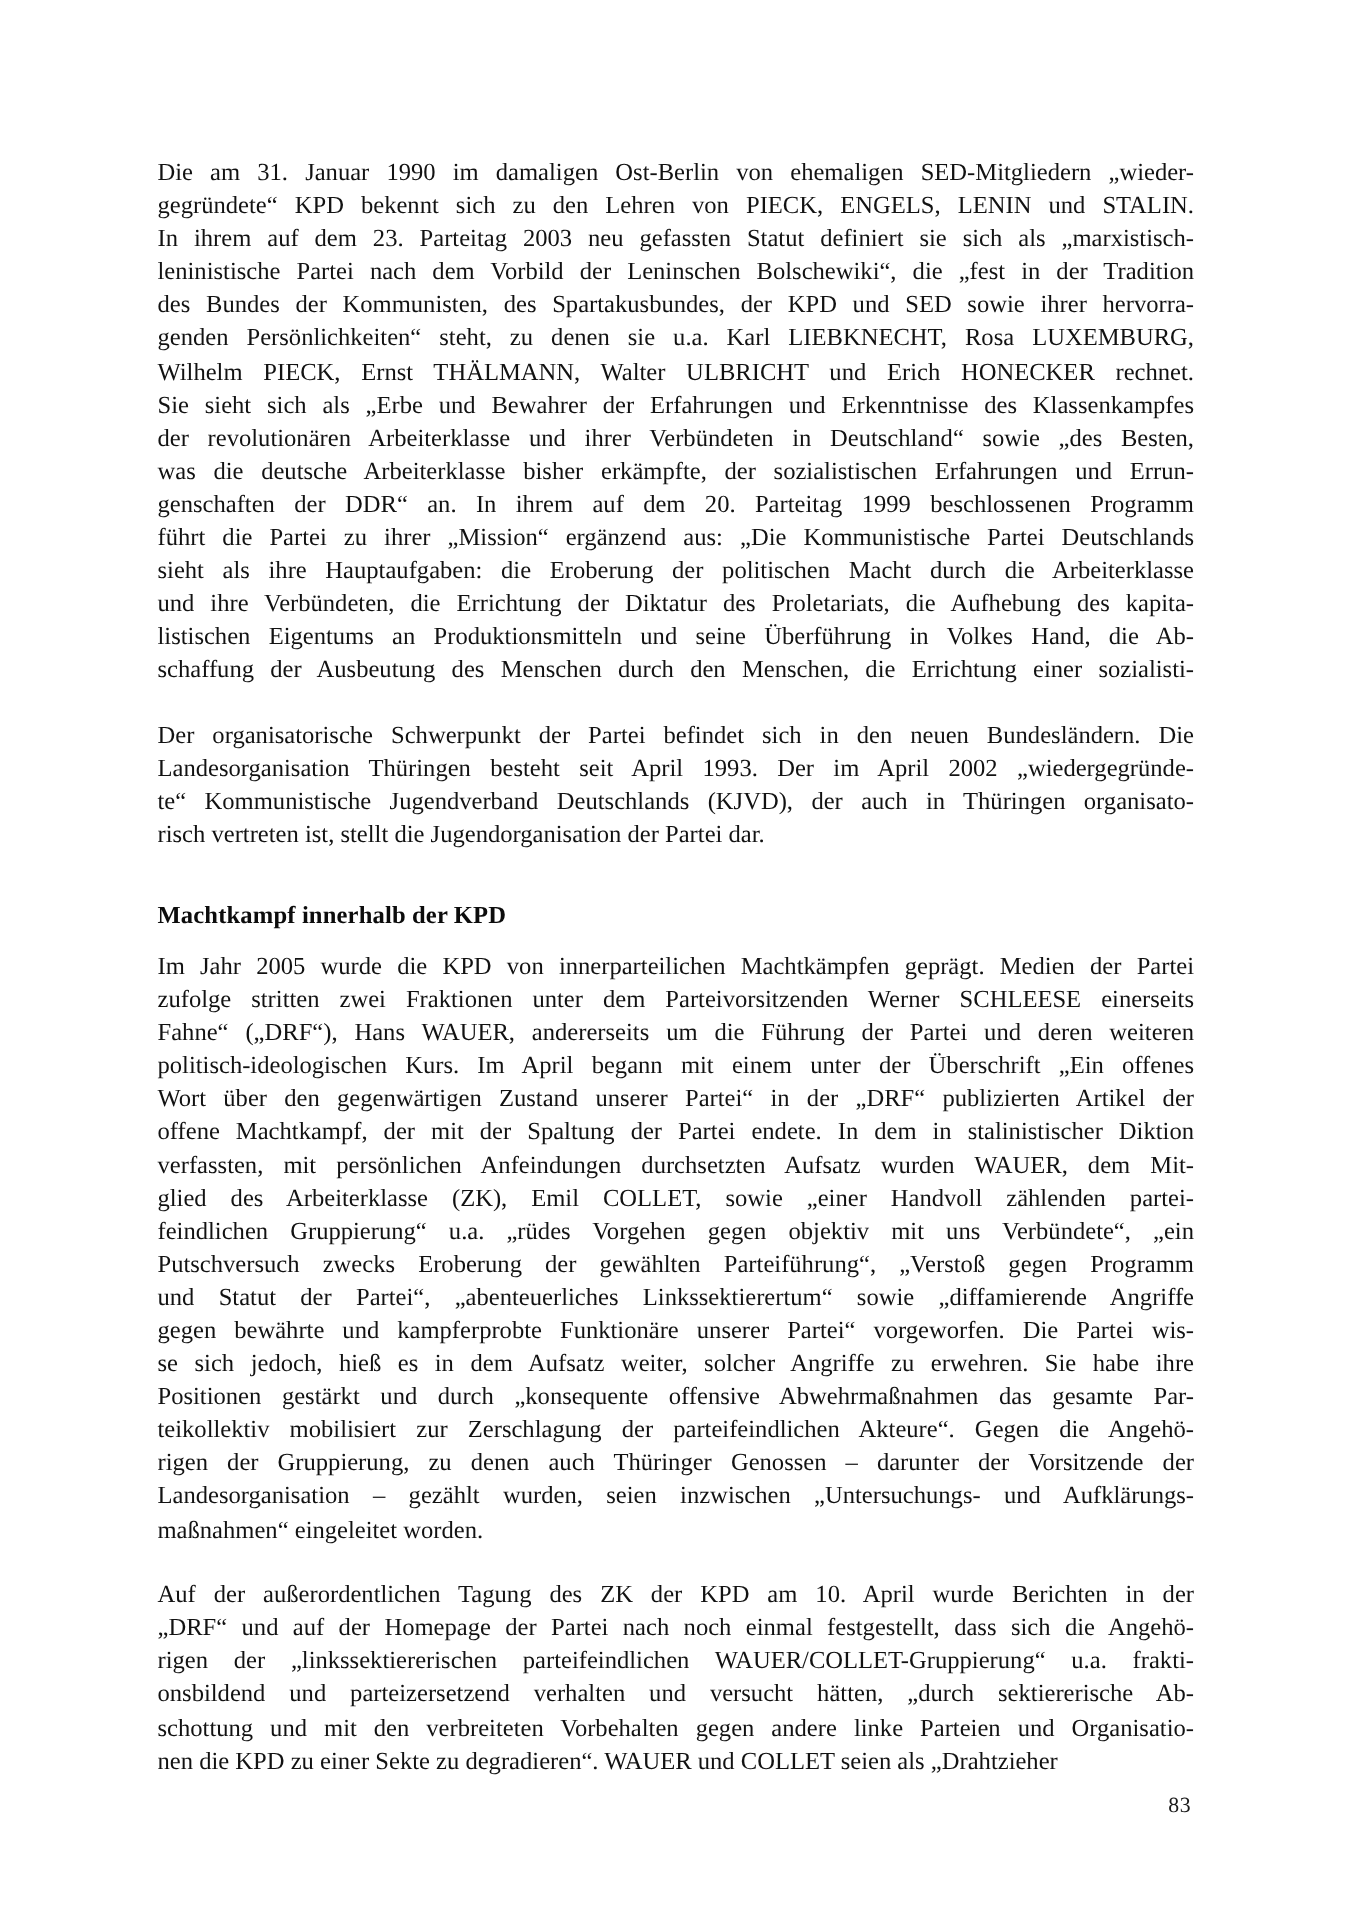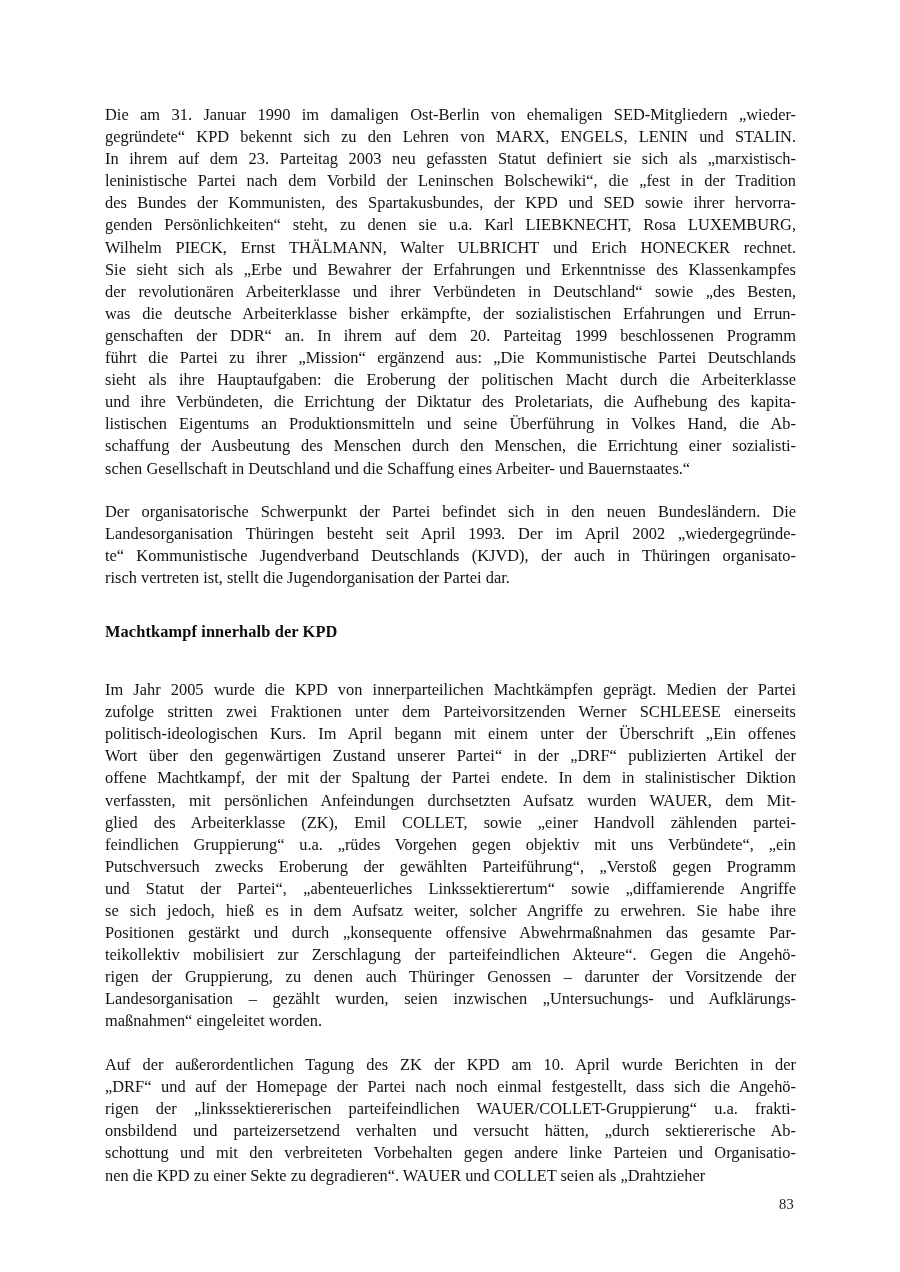--- a/index.html
+++ b/index.html
@@ -50,21 +50,21 @@
 
   
   .line.last {
     text-align-last: left;
   }
 
   .section-heading {
     font-size: 16.4px;
     line-height: 22.1px;
     font-weight: bold;
-    margin: 0 0 36px 0;
+    margin: 0 0 12px 0;
     color: #0c0c0c;
     letter-spacing: 0.1px;
   }
 
   .heading-spacer {
     height: 10px;
   }
 
   .page-number {
     position: absolute;
@@ -78,60 +78,61 @@
 </style>
 </head>
 <body>
 
 <div class="page">
 
   <div class="text-block">
 
     <p class="para">
       <span class="line">Die am 31. Januar 1990 im damaligen Ost-Berlin von ehemaligen SED-Mitgliedern „wieder-</span>
-      <span class="line">gegründete“ KPD bekennt sich zu den Lehren von MARX, ENGELS, LENIN und STALIN.</span>
+      <span class="line">gegründete“ KPD bekennt sich zu den Lehren von PIECK, ENGELS, LENIN und STALIN.</span>
       <span class="line">In ihrem auf dem 23. Parteitag 2003 neu gefassten Statut definiert sie sich als „marxistisch-</span>
       <span class="line">leninistische Partei nach dem Vorbild der Leninschen Bolschewiki“, die „fest in der Tradition</span>
       <span class="line">des Bundes der Kommunisten, des Spartakusbundes, der KPD und SED sowie ihrer hervorra-</span>
       <span class="line">genden Persönlichkeiten“ steht, zu denen sie u.a. Karl LIEBKNECHT, Rosa LUXEMBURG,</span>
       <span class="line">Wilhelm PIECK, Ernst THÄLMANN, Walter ULBRICHT und Erich HONECKER rechnet.</span>
       <span class="line">Sie sieht sich als „Erbe und Bewahrer der Erfahrungen und Erkenntnisse des Klassenkampfes</span>
       <span class="line">der revolutionären Arbeiterklasse und ihrer Verbündeten in Deutschland“ sowie „des Besten,</span>
       <span class="line">was die deutsche Arbeiterklasse bisher erkämpfte, der sozialistischen Erfahrungen und Errun-</span>
       <span class="line">genschaften der DDR“ an. In ihrem auf dem 20. Parteitag 1999 beschlossenen Programm</span>
       <span class="line">führt die Partei zu ihrer „Mission“ ergänzend aus: „Die Kommunistische Partei Deutschlands</span>
       <span class="line">sieht als ihre Hauptaufgaben: die Eroberung der politischen Macht durch die Arbeiterklasse</span>
       <span class="line">und ihre Verbündeten, die Errichtung der Diktatur des Proletariats, die Aufhebung des kapita-</span>
       <span class="line">listischen Eigentums an Produktionsmitteln und seine Überführung in Volkes Hand, die Ab-</span>
       <span class="line">schaffung der Ausbeutung des Menschen durch den Menschen, die Errichtung einer sozialisti-</span>
-      <span class="line last">schen Gesellschaft in Deutschland und die Schaffung eines Arbeiter- und Bauernstaates.“</span>
     </p>
 
     <p class="para">
       <span class="line">Der organisatorische Schwerpunkt der Partei befindet sich in den neuen Bundesländern. Die</span>
       <span class="line">Landesorganisation Thüringen besteht seit April 1993. Der im April 2002 „wiedergegründe-</span>
       <span class="line">te“ Kommunistische Jugendverband Deutschlands (KJVD), der auch in Thüringen organisato-</span>
       <span class="line last">risch vertreten ist, stellt die Jugendorganisation der Partei dar.</span>
     </p>
 
     <div class="heading-spacer"></div>
 
     <h2 class="section-heading">Machtkampf innerhalb der KPD</h2>
 
     <p class="para">
       <span class="line">Im Jahr 2005 wurde die KPD von innerparteilichen Machtkämpfen geprägt. Medien der Partei</span>
       <span class="line">zufolge stritten zwei Fraktionen unter dem Parteivorsitzenden Werner SCHLEESE einerseits</span>
+      <span class="line">Fahne“ („DRF“), Hans WAUER, andererseits um die Führung der Partei und deren weiteren</span>
       <span class="line">politisch-ideologischen Kurs. Im April begann mit einem unter der Überschrift „Ein offenes</span>
       <span class="line">Wort über den gegenwärtigen Zustand unserer Partei“ in der „DRF“ publizierten Artikel der</span>
       <span class="line">offene Machtkampf, der mit der Spaltung der Partei endete. In dem in stalinistischer Diktion</span>
       <span class="line">verfassten, mit persönlichen Anfeindungen durchsetzten Aufsatz wurden WAUER, dem Mit-</span>
       <span class="line">glied des Arbeiterklasse (ZK), Emil COLLET, sowie „einer Handvoll zählenden partei-</span>
       <span class="line">feindlichen Gruppierung“ u.a. „rüdes Vorgehen gegen objektiv mit uns Verbündete“, „ein</span>
       <span class="line">Putschversuch zwecks Eroberung der gewählten Parteiführung“, „Verstoß gegen Programm</span>
       <span class="line">und Statut der Partei“, „abenteuerliches Linkssektierertum“ sowie „diffamierende Angriffe</span>
+      <span class="line">gegen bewährte und kampferprobte Funktionäre unserer Partei“ vorgeworfen. Die Partei wis-</span>
       <span class="line">se sich jedoch, hieß es in dem Aufsatz weiter, solcher Angriffe zu erwehren. Sie habe ihre</span>
       <span class="line">Positionen gestärkt und durch „konsequente offensive Abwehrmaßnahmen das gesamte Par-</span>
       <span class="line">teikollektiv mobilisiert zur Zerschlagung der parteifeindlichen Akteure“. Gegen die Angehö-</span>
       <span class="line">rigen der Gruppierung, zu denen auch Thüringer Genossen – darunter der Vorsitzende der</span>
       <span class="line">Landesorganisation – gezählt wurden, seien inzwischen „Untersuchungs- und Aufklärungs-</span>
       <span class="line last">maßnahmen“ eingeleitet worden.</span>
     </p>
 
     <p class="para">
       <span class="line">Auf der außerordentlichen Tagung des ZK der KPD am 10. April wurde Berichten in der</span>

